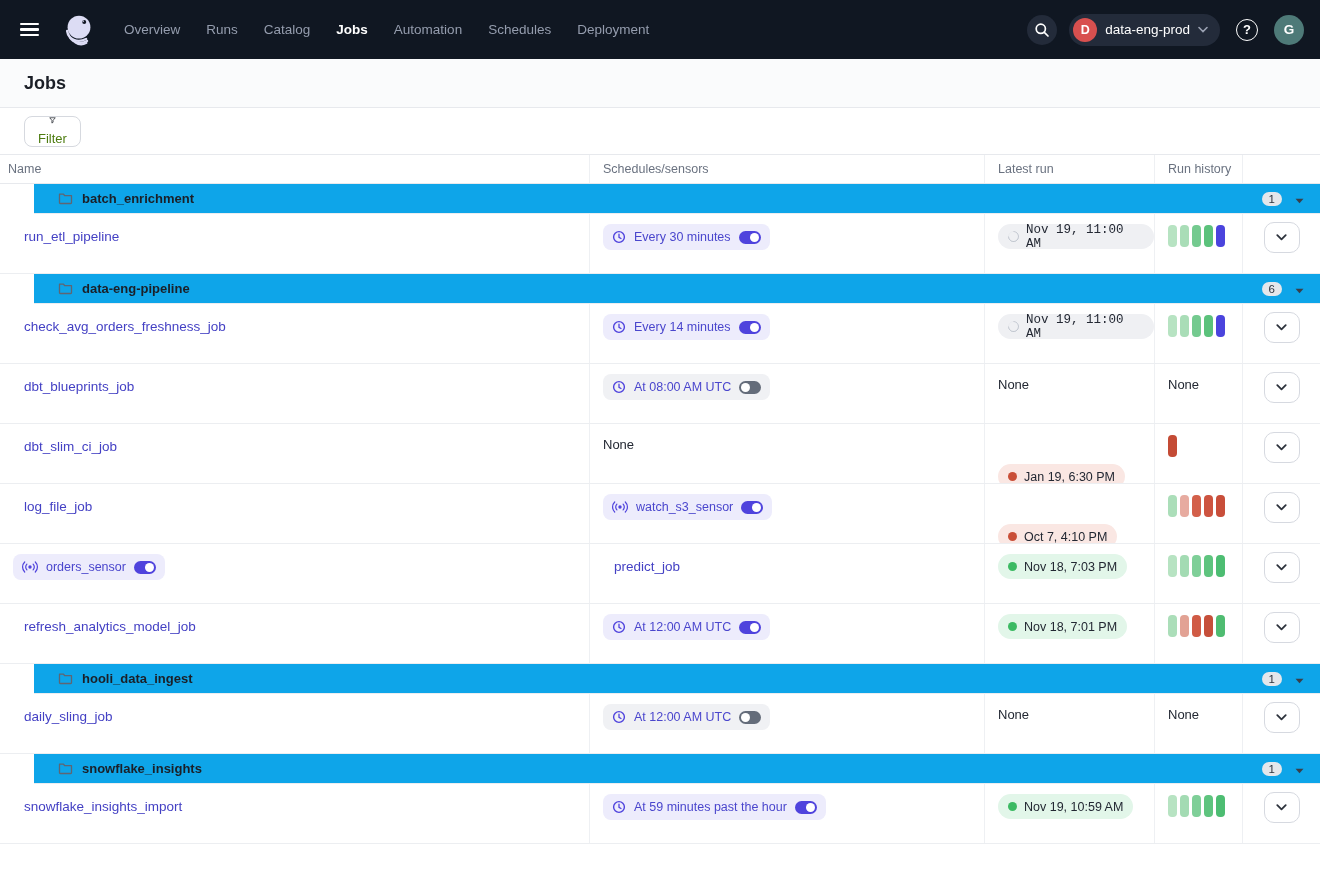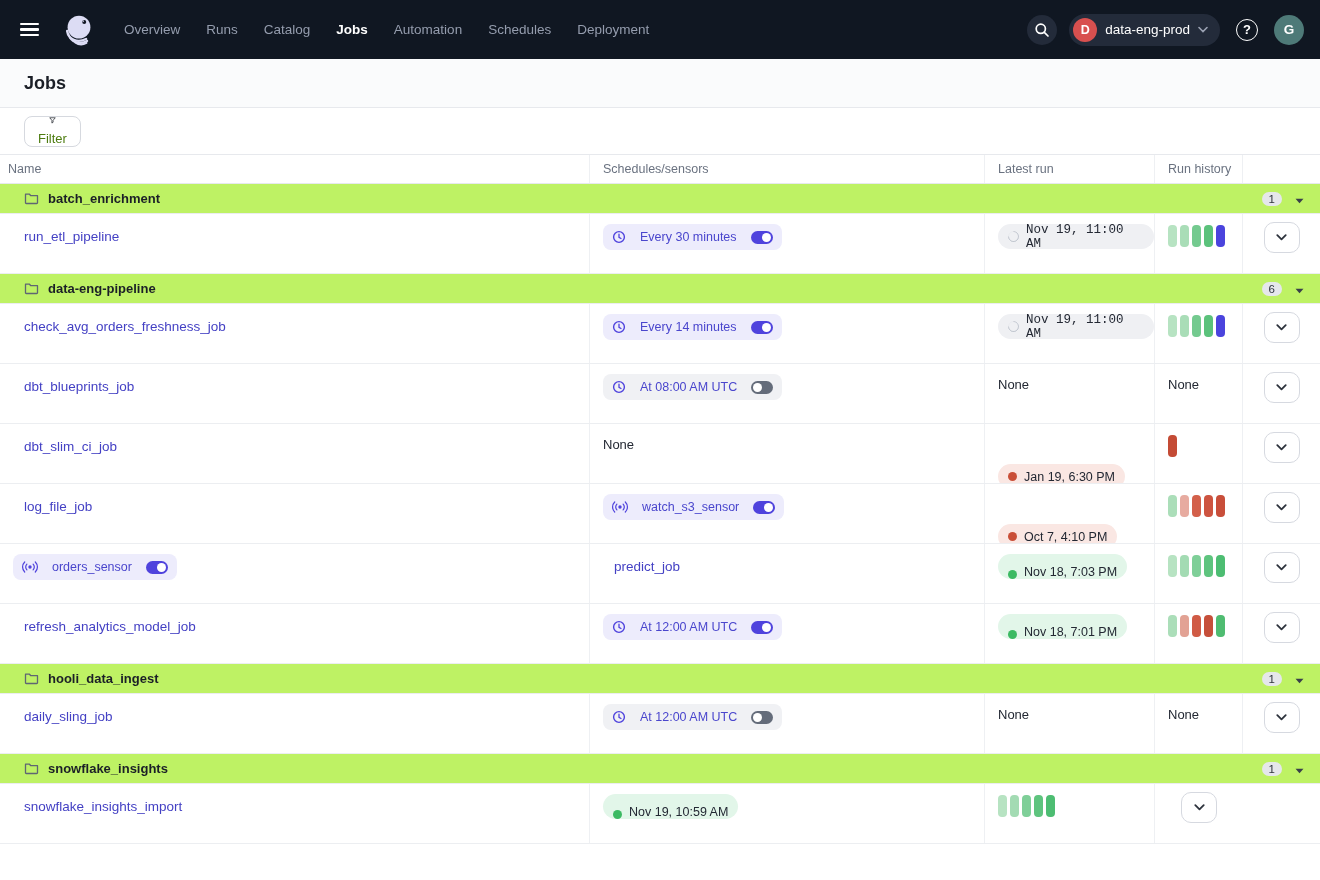--- a/index.html
+++ b/index.html
@@ -29,44 +29,44 @@
   .filter-bar { height:47px; border-bottom:1px solid #e7e9ed; display:flex; align-items:center; padding:0 24px; background:#fff; }
   .filter-btn { display:flex; align-items:center; gap:7px; height:31px; padding:0 13px; background:#fff; border:1px solid #d6d9df; border-radius:8px; font-size:13px; color:#4d7c0f; cursor:pointer;flex-direction:column; }
 
   
   .grid-cols { display:grid; grid-template-columns:590px 395px 170px 88px 77px; }
   .thead { height:29px; border-bottom:1px solid #e7e9ed; color:#6a7280; font-size:12.5px; }
   .thead .hcell { display:flex; align-items:center; border-right:1px solid #eef0f3; padding-left:13px; height:100%; }
   .thead .hcell:first-child { padding-left:8px; }
   .thead .hcell:last-child { border-right:none; }
 
-  .group-row { height:30px; background:#bef264; border-bottom:1px solid #ebedf0; display:flex; align-items:center; padding:0 16px 0 24px; gap:9px; cursor:pointer; }
+  .group-row { height:30px; background:#0ea5e9; border-bottom:1px solid #ebedf0; display:flex; align-items:center; padding:0 16px 0 24px; gap:9px; cursor:pointer;margin-left:34px; }
   .group-name { font-size:13px; font-weight:700; color:#1b1f27; }
   .group-right { margin-left:auto; display:flex; align-items:center; gap:13px; }
   .count-badge { background:#e5e7eb; border-radius:7px; padding:1px 7px; font-size:11.5px; color:#2e333d; }
 
   .job-row { height:60px; border-bottom:1px solid #eceef1; }
   .cell { border-right:1px solid #eef0f3; padding:10px 0 0 13px; overflow:hidden; }
   .cell.name-cell { padding:13px 0 0 24px; }
   .cell.actions-cell { border-right:none; display:flex; justify-content:center; align-items:flex-start; padding:8px 0 0 0; }
   .job-link { font-size:13.5px; color:#4441c4; text-decoration:none; cursor:pointer; }
 
-  .chip { display:inline-flex; align-items:center; gap:14px; height:26px; padding:0 9px; border-radius:8px; font-size:12.5px; color:#4a46cd; cursor:pointer; }
+  .chip { display:inline-flex; align-items:center; gap:8px; height:26px; padding:0 9px; border-radius:8px; font-size:12.5px; color:#4a46cd; cursor:pointer; }
   .chip.on  { background:#edecfc; }
   .chip.off { background:#f0f1f4; }
   .toggle { position:relative; width:22px; height:13px; border-radius:7px; flex:0 0 auto; }
   .toggle.on  { background:#4f43dd; }
   .toggle.off { background:#646c7a; }
   .toggle .knob { position:absolute; top:2px; width:9px; height:9px; border-radius:50%; background:#fff; }
   .toggle.on  .knob { right:2px; }
   .toggle.off .knob { left:2px; }
 
   .run-pill { display:inline-flex; align-items:center; gap:7px; height:25px; padding:0 10px; border-radius:13px; font-size:12.5px; color:#232833; cursor:pointer; }
   .run-pill.in_progress { background:#eff0f3;font-family:Liberation Mono, monospace; }
-  .run-pill.success { background:#e2f6e9;align-items:flex-end; }
+  .run-pill.success { background:#e2f6e9; }
   .run-pill.failure { background:#fae7e3;margin-top:30px; }
   .status-dot { width:9px; height:9px; border-radius:50%; flex:0 0 auto; }
   .spinner { width:11px; height:11px; border-radius:50%; border:1.5px solid #c3c8d1; border-top-color:#e9ebef; transform:rotate(-45deg); flex:0 0 auto; }
   .none-text { font-size:13px; color:#232833; display:inline-block; margin-top:3px; }
 
   .bars { display:flex; gap:3px; margin-top:1px; }
   .bar { width:9px; height:22px; border-radius:4px; cursor:pointer; }
 
   .expand-btn { width:36px; height:31px; background:#fff; border:1px solid #d6d9e0; border-radius:10px; display:flex; align-items:center; justify-content:center; cursor:pointer; }
 
@@ -417,20 +417,30 @@
       <span class="group-name">snowflake_insights</span>
       <div class="group-right">
         <span class="count-badge">1</span>
         <span><svg width="9" height="6" viewBox="0 0 9 6">
             <path d="M0.5 0.8 L4.5 5.2 L8.5 0.8 Z" fill="#3a3f4a"></path>
           </svg></span>
       </div>
     </div>
     <div class="job-row grid-cols">
       <div class="cell name-cell"><a class="job-link">snowflake_insights_import</a></div>
+      <div class="cell"><span class="chip on">
+          <svg width="14" height="14" viewBox="0 0 14 14" fill="none">
+            <circle cx="7" cy="7" r="5.4" stroke="#4f43dd" stroke-width="1.4"></circle>
+            <path d="M7 4.2 V7.3 L9 8.5" stroke="#4f43dd" stroke-width="1.3" stroke-linecap="round"></path>
+          </svg>
+          <span>At 59 minutes past the hour</span>
+          <span class="toggle on">
+            <span class="knob"></span>
+          </span>
+        </span></div>
       <div class="cell"><span class="run-pill success">
           <span class="status-dot" style="background: rgb(60, 186, 99);"></span>
           <span>Nov 19, 10:59 AM</span>
         </span></div>
       <div class="cell">
         <div class="bars">
           <span class="bar" style="background: rgb(183, 227, 194);"></span>
           <span class="bar" style="background: rgb(163, 219, 179);"></span>
           <span class="bar" style="background: rgb(127, 207, 152);"></span>
           <span class="bar" style="background: rgb(94, 196, 126);"></span>

